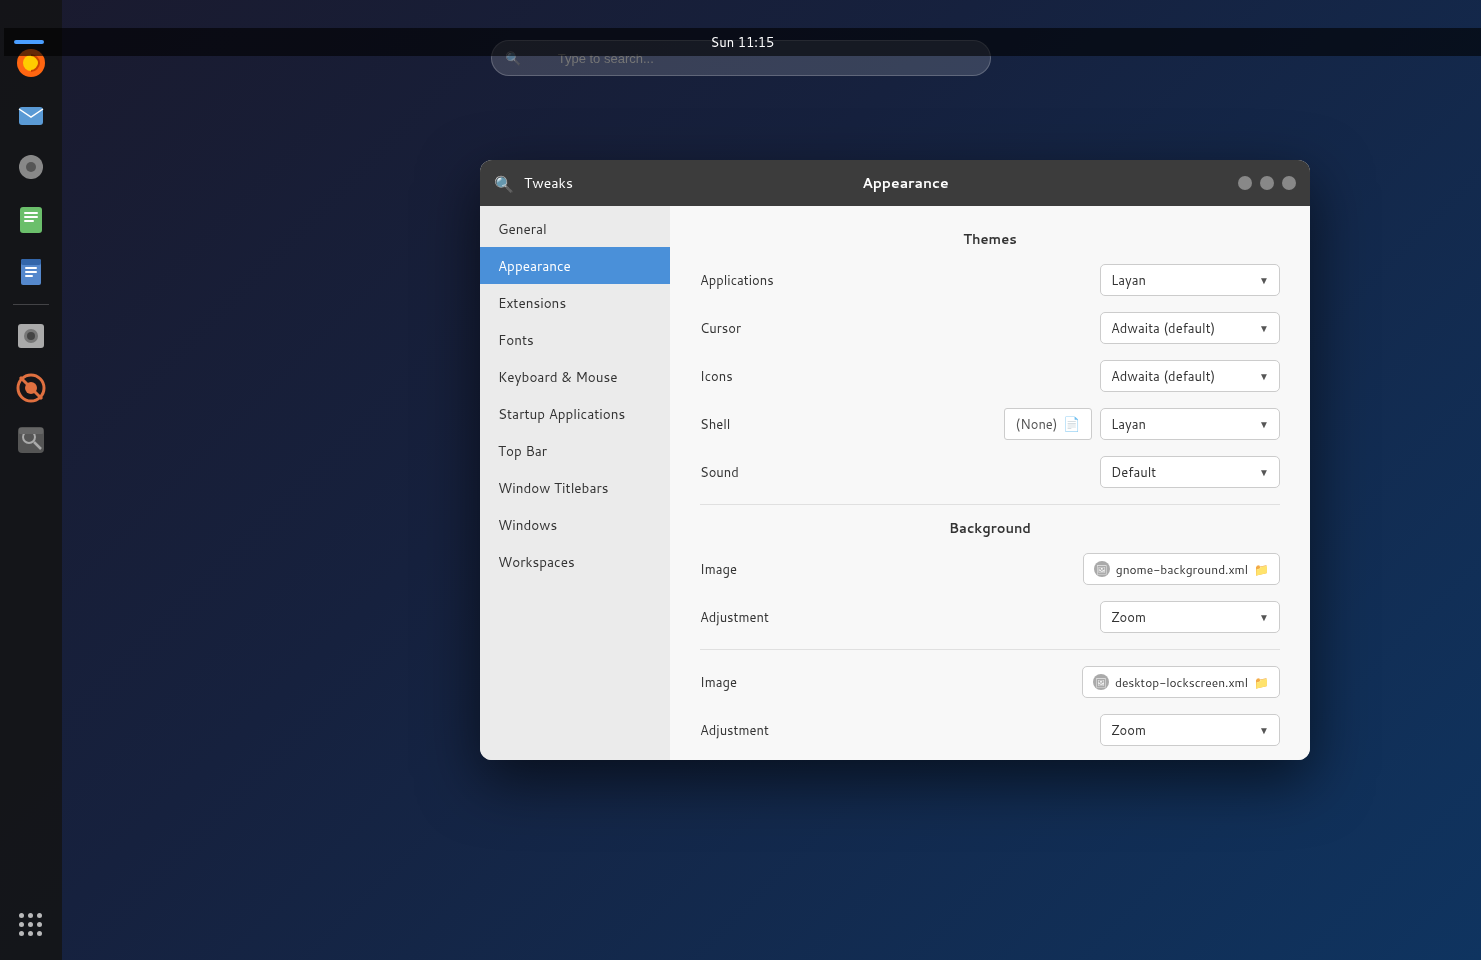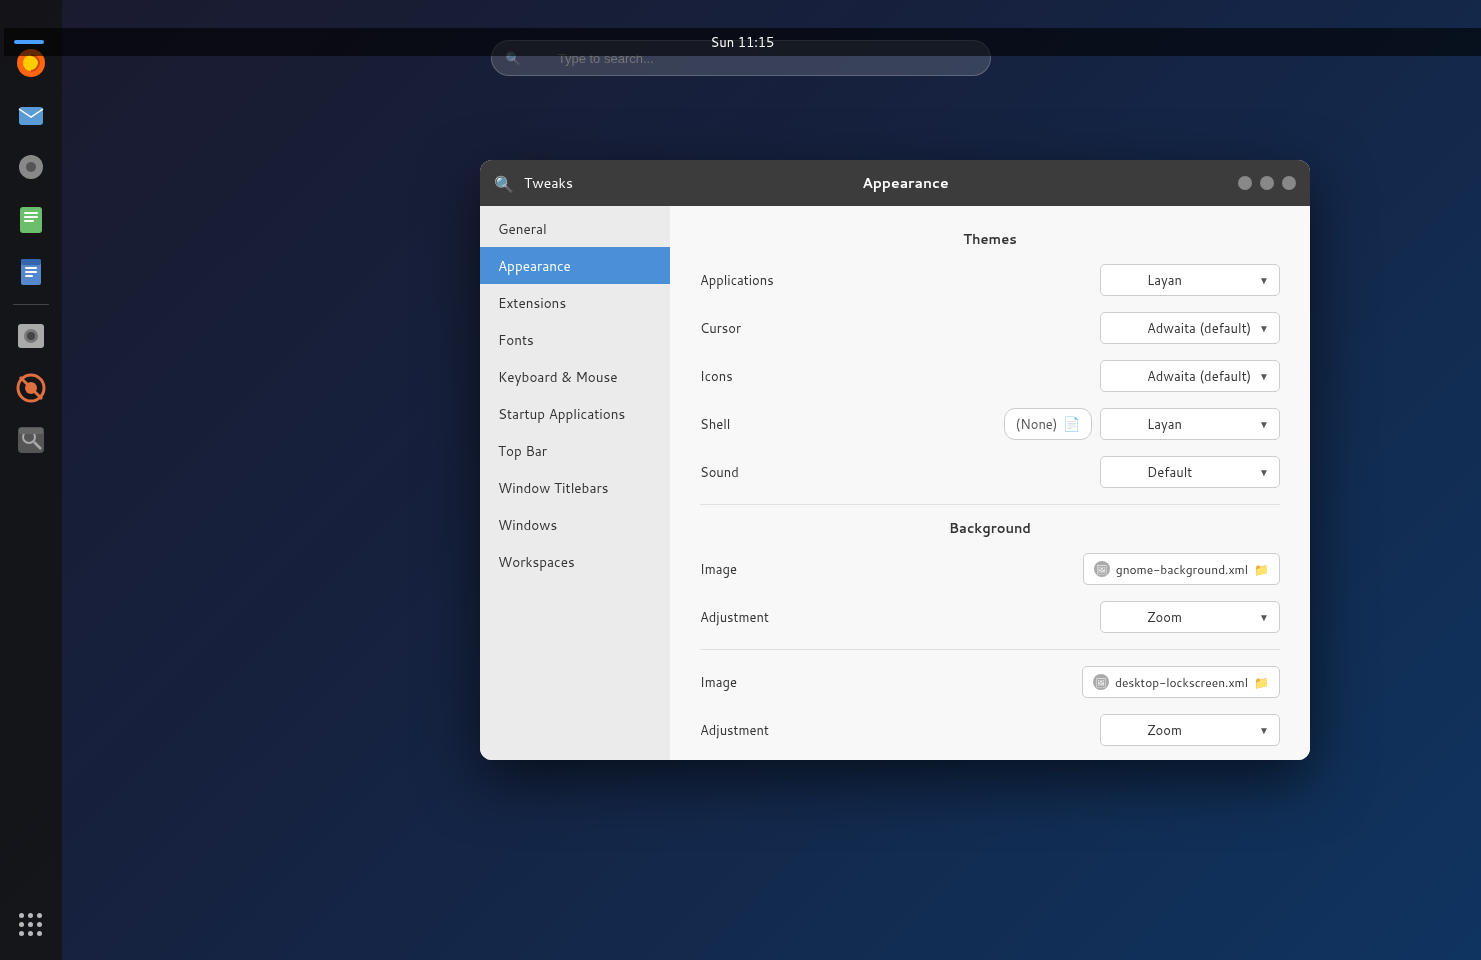--- a/index.html
+++ b/index.html
@@ -276,37 +276,36 @@
       align-items: center;
       padding: 0 10px;
       font-size: 13px;
       color: #333;
       cursor: pointer;
       position: relative;
       gap: 4px;
     }
     .dropdown-text {
       flex: 1;
-      margin-left: 36px;
     }
     .dropdown-arrow {
       color: #555;
       font-size: 10px;
     }
 
     .shell-row-extra {
       display: flex;
       align-items: center;
       gap: 8px;
     }
     .shell-none-badge {
       height: 32px;
       background: #fff;
       border: 1px solid #ccc;
-      border-radius: 11px;
+      border-radius: 3px;
       display: flex;
       align-items: center;
       padding: 0 10px;
       font-size: 13px;
       color: #555;
       gap: 6px;
     }
     .doc-icon {
       color: #555;
       font-size: 14px;

